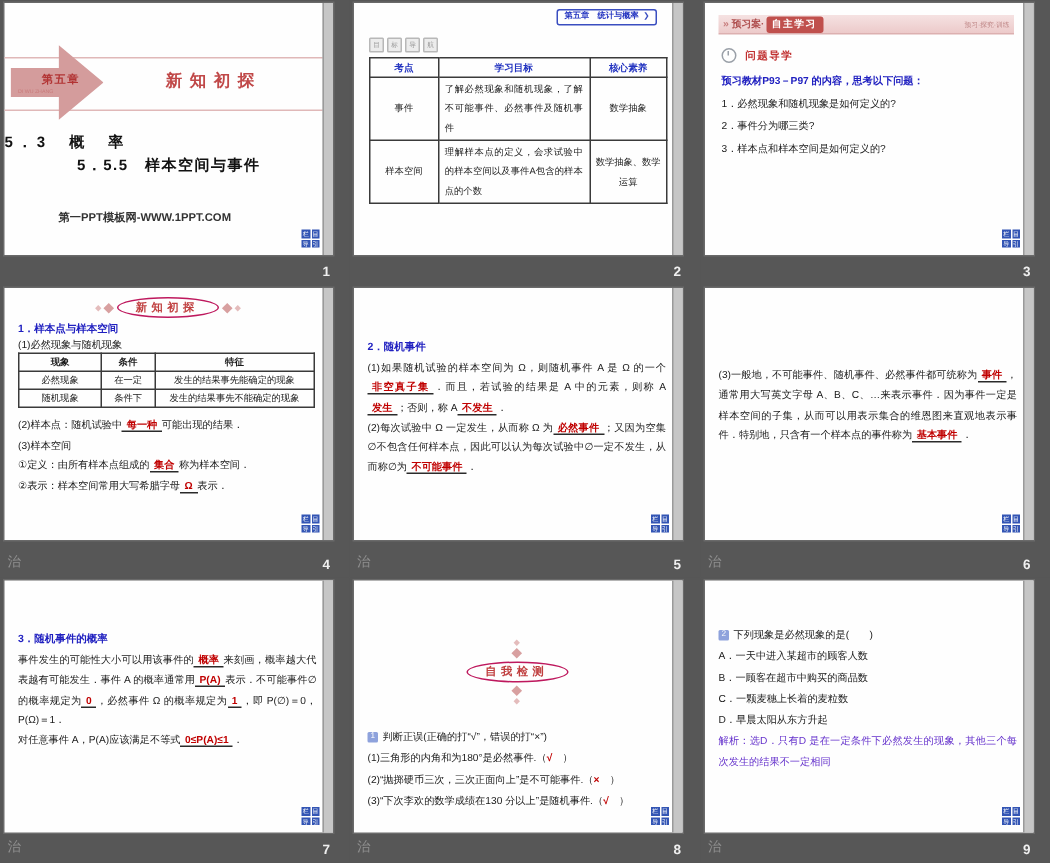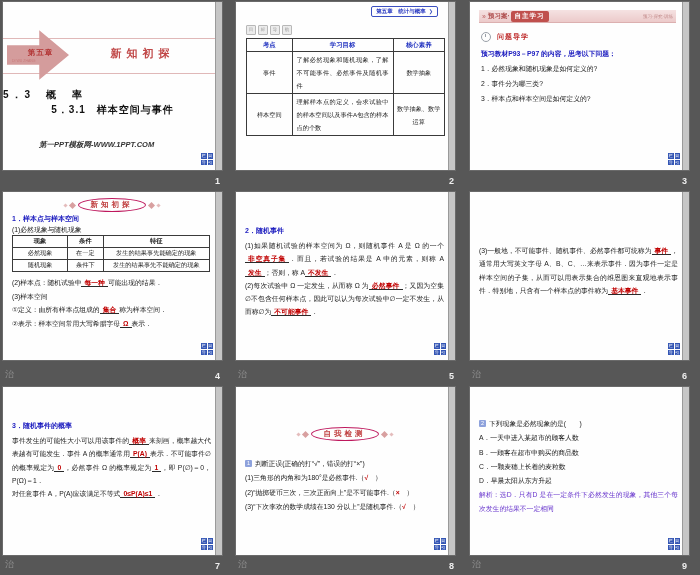--- a/index.html
+++ b/index.html
@@ -17,21 +17,21 @@
   .blank{color:#c00000;font-weight:bold;border-bottom:1px solid #2a2a2a;padding:0 3px;white-space:nowrap;}
   .para{line-height:1.95;text-align:justify;}
   
   .s1-band{position:absolute;left:0;right:0;top:36px;height:34px;border-top:1px solid #e0b8b8;border-bottom:1px solid #e0b8b8;}
   .s1-banner{position:absolute;left:60px;right:0;top:44px;text-align:center;color:#c04848;font-weight:bold;font-size:11px;letter-spacing:5px;}
   .s1-arrow{position:absolute;left:4px;top:26px;width:62px;height:54px;background:#d49c9c;clip-path:polygon(0 32%,52% 32%,52% 4%,100% 50%,52% 96%,52% 68%,0 68%);display:flex;flex-direction:column;justify-content:center;padding-left:5px;box-sizing:border-box;}
   .s1-arrow .ch{color:#b23434;font-weight:bold;font-size:7.5px;letter-spacing:1px;text-align:center;}
   .s1-arrow .py{color:#c87a7a;font-size:3.5px;margin-top:1px;}
   .s1-t1{position:absolute;left:0;right:0;top:86px;text-align:left;font-weight:bold;font-size:10px;color:#111;letter-spacing:3px;}
   .s1-t2{position:absolute;left:0;right:0;top:101px;text-align:center;font-weight:bold;font-size:10px;color:#111;letter-spacing:1px;}
-  .s1-foot{position:absolute;left:36px;top:138px;font-weight:bold;font-size:7.5px;color:#333;font-style:italic;}
+  .s1-foot{position:absolute;left:36px;top:138px;font-weight:bold;font-size:7.5px;color:#333;}
   
   .s2-tab{position:absolute;top:4px;right:6px;border:1px solid #3a4ec0;border-radius:2px;color:#2233c0;font-weight:bold;font-size:5.5px;line-height:9px;padding:0 4px;display:flex;align-items:center;gap:3px;}
   .s2-tab .chev{color:#3a4ec0;font-size:5px;}
   .s2-badges{position:absolute;top:23px;left:1px;display:flex;gap:2px;}
   .s2-badges span{width:8px;height:8px;border:1px solid #b8b8b8;background:#ececec;color:#9a9a9a;font-size:4.5px;line-height:8px;text-align:center;border-radius:1px;}
   table.t{border-collapse:collapse;width:100%;}
   table.t th,table.t td{border:1px solid #3a3a3a;text-align:center;padding:1px 2px;}
   .s2-table{position:absolute;top:36px;left:1px;width:198px;}
   .s2-table th{color:#2233c0;font-weight:bold;font-size:6.4px;height:10px;}
   .s2-table td{font-size:6.2px;line-height:2.1;}
@@ -65,21 +65,21 @@
 
   <div class="cell">
     <div class="thumb">
       <div class="s1-band"></div>
       <div class="s1-banner">新知初探</div>
       <div class="s1-arrow">
         <span class="ch">第五章</span>
         <span class="py">DI WU ZHANG</span>
       </div>
       <div class="s1-t1">5．3　概　率</div>
-      <div class="s1-t2">5．3.1　样本空间与事件</div>
+      <div class="s1-t2">5．5.5　样本空间与事件</div>
       <div class="s1-foot">第一PPT模板网-WWW.1PPT.COM</div>
       <div class="cicon">
         <span>栏</span>
           <span>目</span>
           <span>导</span>
           <span>引</span>
       </div>
       <div class="vstrip"></div>
     </div>
     <div class="pagenum">1</div>
@@ -251,21 +251,21 @@
       </div>
       <div class="vstrip"></div>
     </div>
     <div class="wm">治</div>
     <div class="pagenum">7</div>
   </div>
 
   <div class="cell">
     <div class="thumb">
       <div class="cbody" style="top:40px;">
-        <div class="stamp" style="margin-bottom:16px;">
+        <div class="stamp" style="margin-bottom:16px;flex-direction:column;">
           <span class="dia sm"></span>
             <span class="dia"></span>
           <span class="lens">自我检测</span>
           <span class="dia"></span>
             <span class="dia sm"></span>
         </div>
         <div style="line-height:2.1;"><span class="qnum">1</span><span>判断正误(正确的打“√”，错误的打“×”)</span></div>
         <div style="line-height:2.1;"><span>(1)三角形的内角和为180°是必然事件.（</span><span class="ansmark">√</span><span>　）</span></div>
         <div style="line-height:2.1;"><span>(2)“抛掷硬币三次，三次正面向上”是不可能事件.（</span><span class="ansmark">×</span><span>　）</span></div>
         <div style="line-height:2.1;"><span>(3)“下次李欢的数学成绩在130 分以上”是随机事件.（</span><span class="ansmark">√</span><span>　）</span></div>

